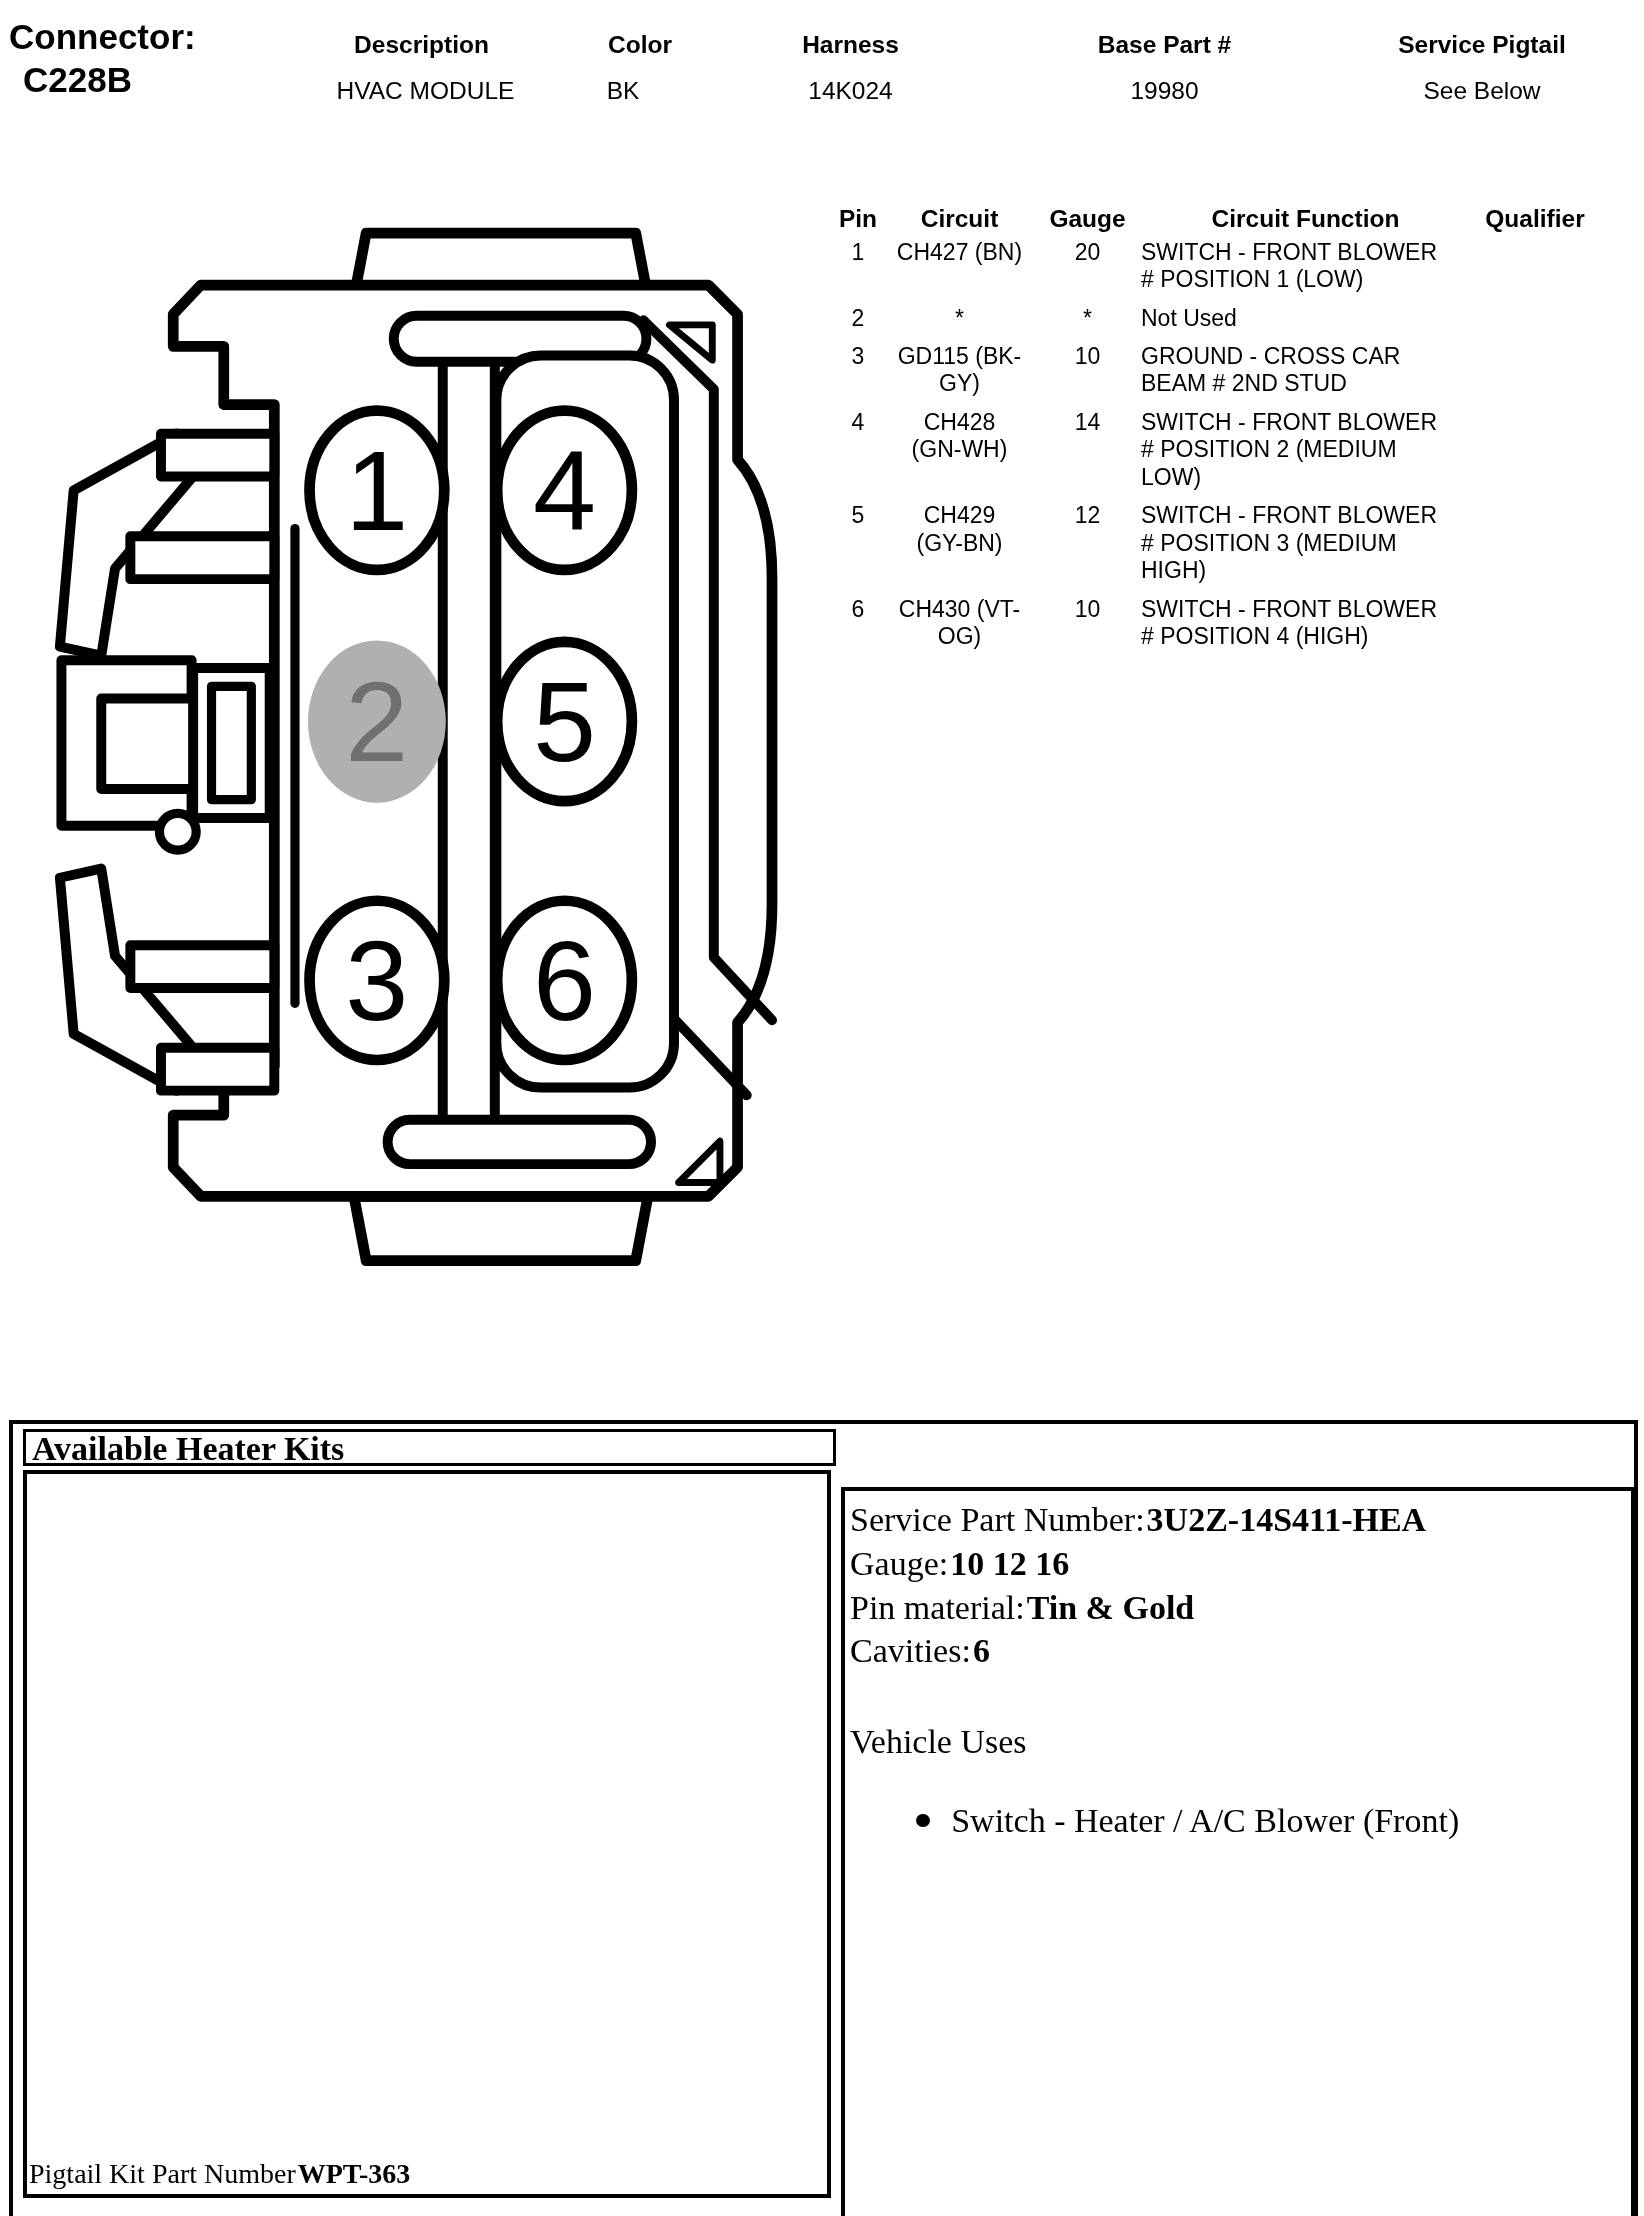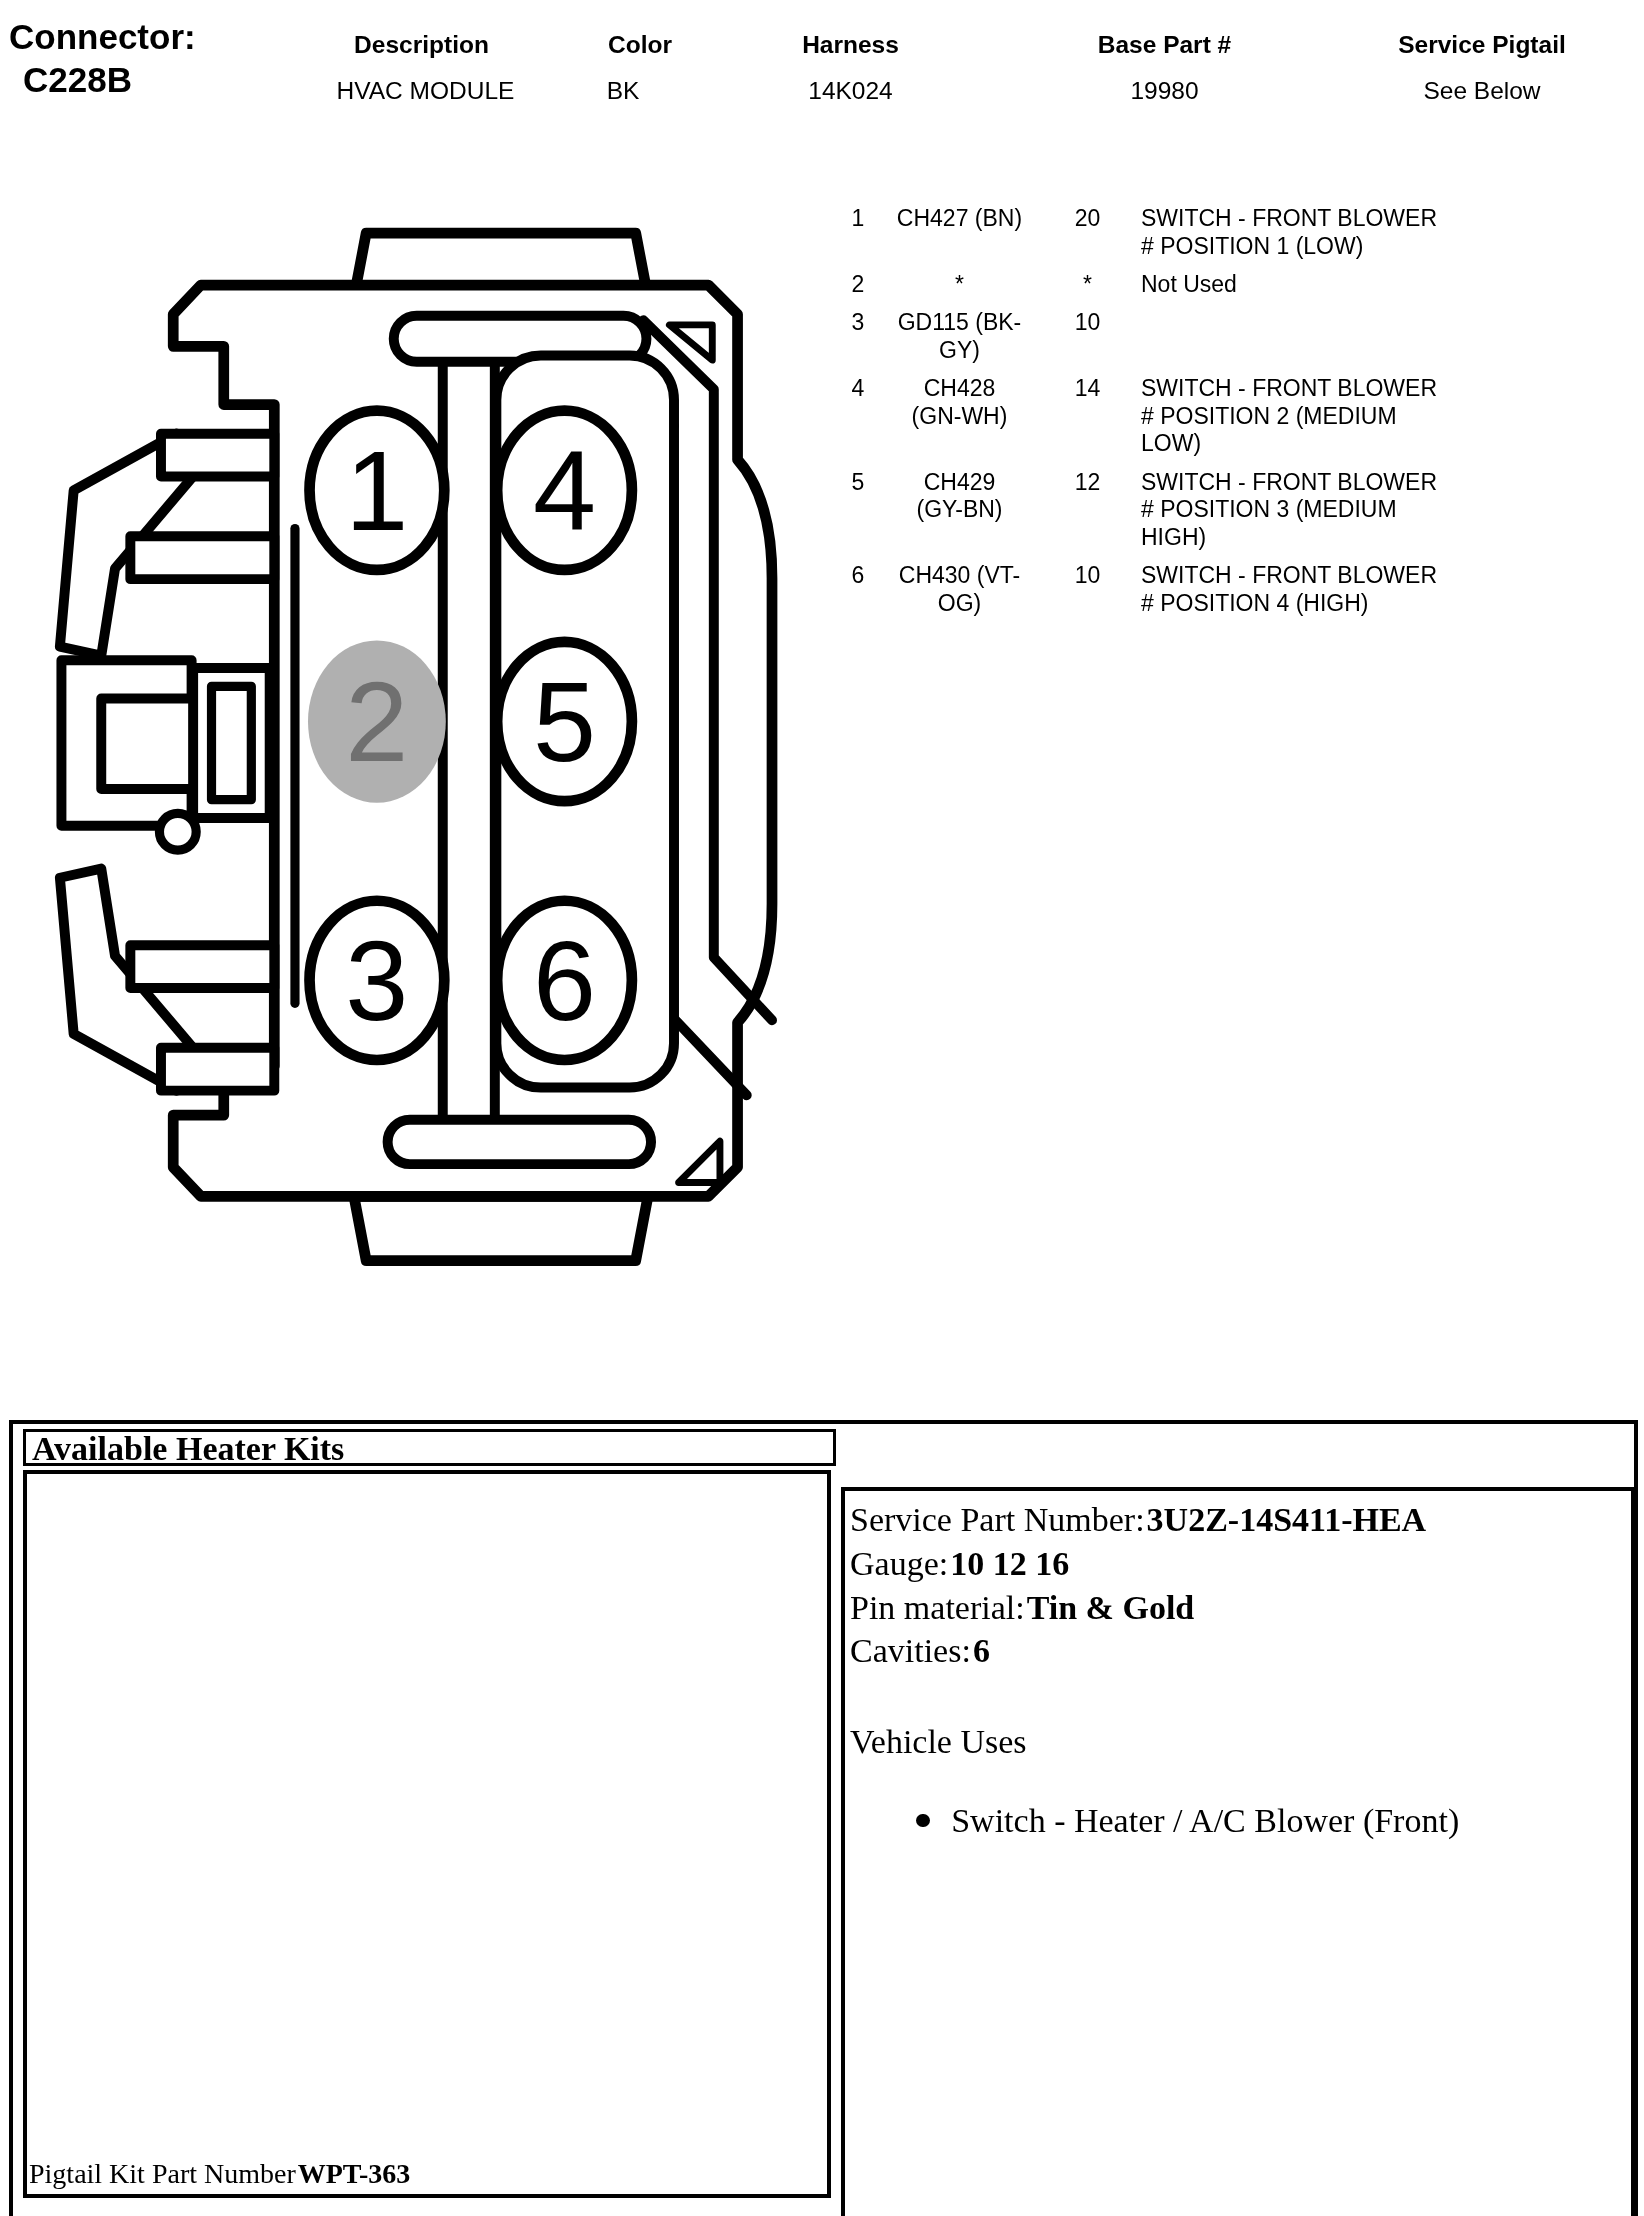--- a/index.html
+++ b/index.html
@@ -46,40 +46,49 @@
 <div class="abs info-label" style="left:567px;width:146px;">Color</div>
 <div class="abs info-value" style="left:550px;width:146px;">BK</div>
 <div class="abs info-label" style="left:774px;width:153px;">Harness</div>
 <div class="abs info-value" style="left:774px;width:153px;">14K024</div>
 <div class="abs info-label" style="left:1065px;width:199px;">Base Part #</div>
 <div class="abs info-value" style="left:1065px;width:199px;">19980</div>
 <div class="abs info-label" style="left:1371px;width:222px;">Service Pigtail</div>
 <div class="abs info-value" style="left:1371px;width:222px;">See Below</div>
 
 <div class="abs pin-table">
+  <div class="ptrow pthead">
+    <div class="c-pin">Pin</div>
+    <div class="c-circuit">Circuit</div>
+    <div class="c-gauge">Gauge</div>
+    <div class="c-func" style="text-align:center;">Circuit Function</div>
+    <div class="c-qual">Qualifier</div>
+  </div>
   <div class="ptrow">
     <div class="c-pin">1</div>
     <div class="c-circuit">CH427 (BN)</div>
     <div class="c-gauge">20</div>
     <div class="c-func">SWITCH - FRONT BLOWER
 # POSITION 1 (LOW)</div>
     <div class="c-qual"></div>
   </div>
   <div class="ptrow">
     <div class="c-pin">2</div>
     <div class="c-circuit">*</div>
     <div class="c-gauge">*</div>
     <div class="c-func">Not Used</div>
     <div class="c-qual"></div>
   </div>
   <div class="ptrow">
     <div class="c-pin">3</div>
     <div class="c-circuit">GD115 (BK-
 GY)</div>
     <div class="c-gauge">10</div>
+    <div class="c-func">GROUND - CROSS CAR
+BEAM # 2ND STUD</div>
     <div class="c-qual"></div>
   </div>
   <div class="ptrow">
     <div class="c-pin">4</div>
     <div class="c-circuit">CH428
 (GN-WH)</div>
     <div class="c-gauge">14</div>
     <div class="c-func">SWITCH - FRONT BLOWER
 # POSITION 2 (MEDIUM
 LOW)</div>

